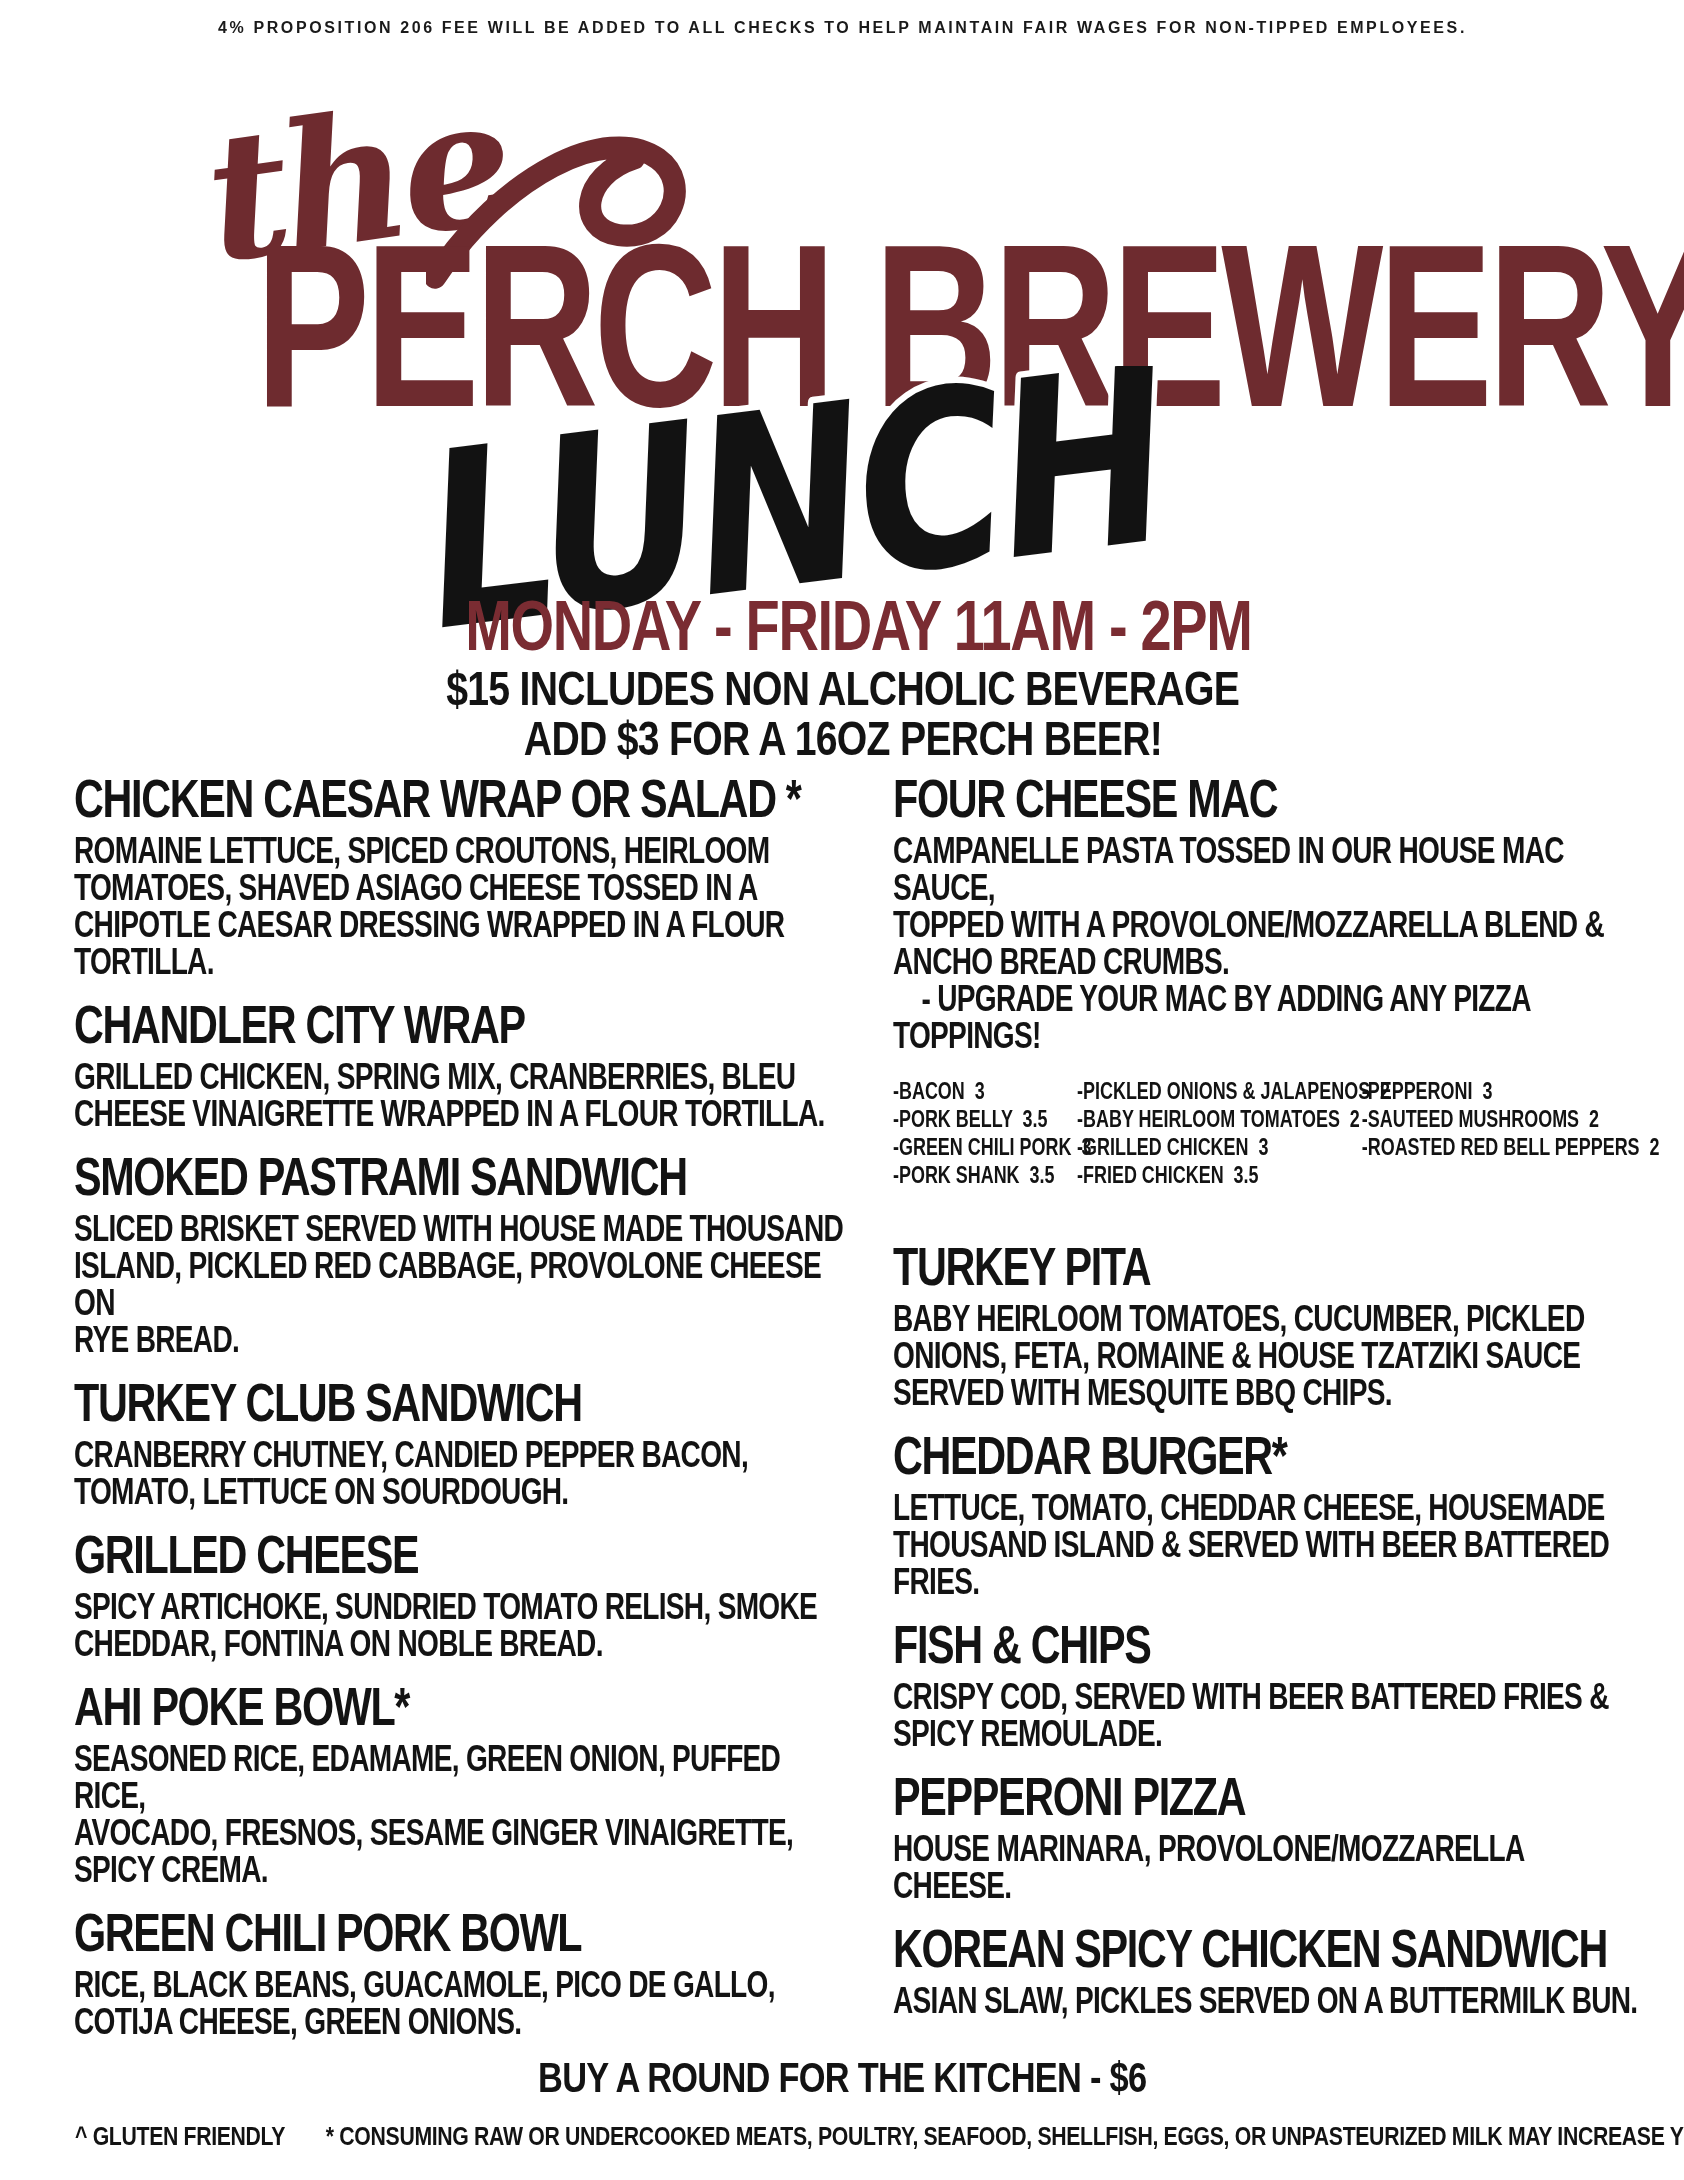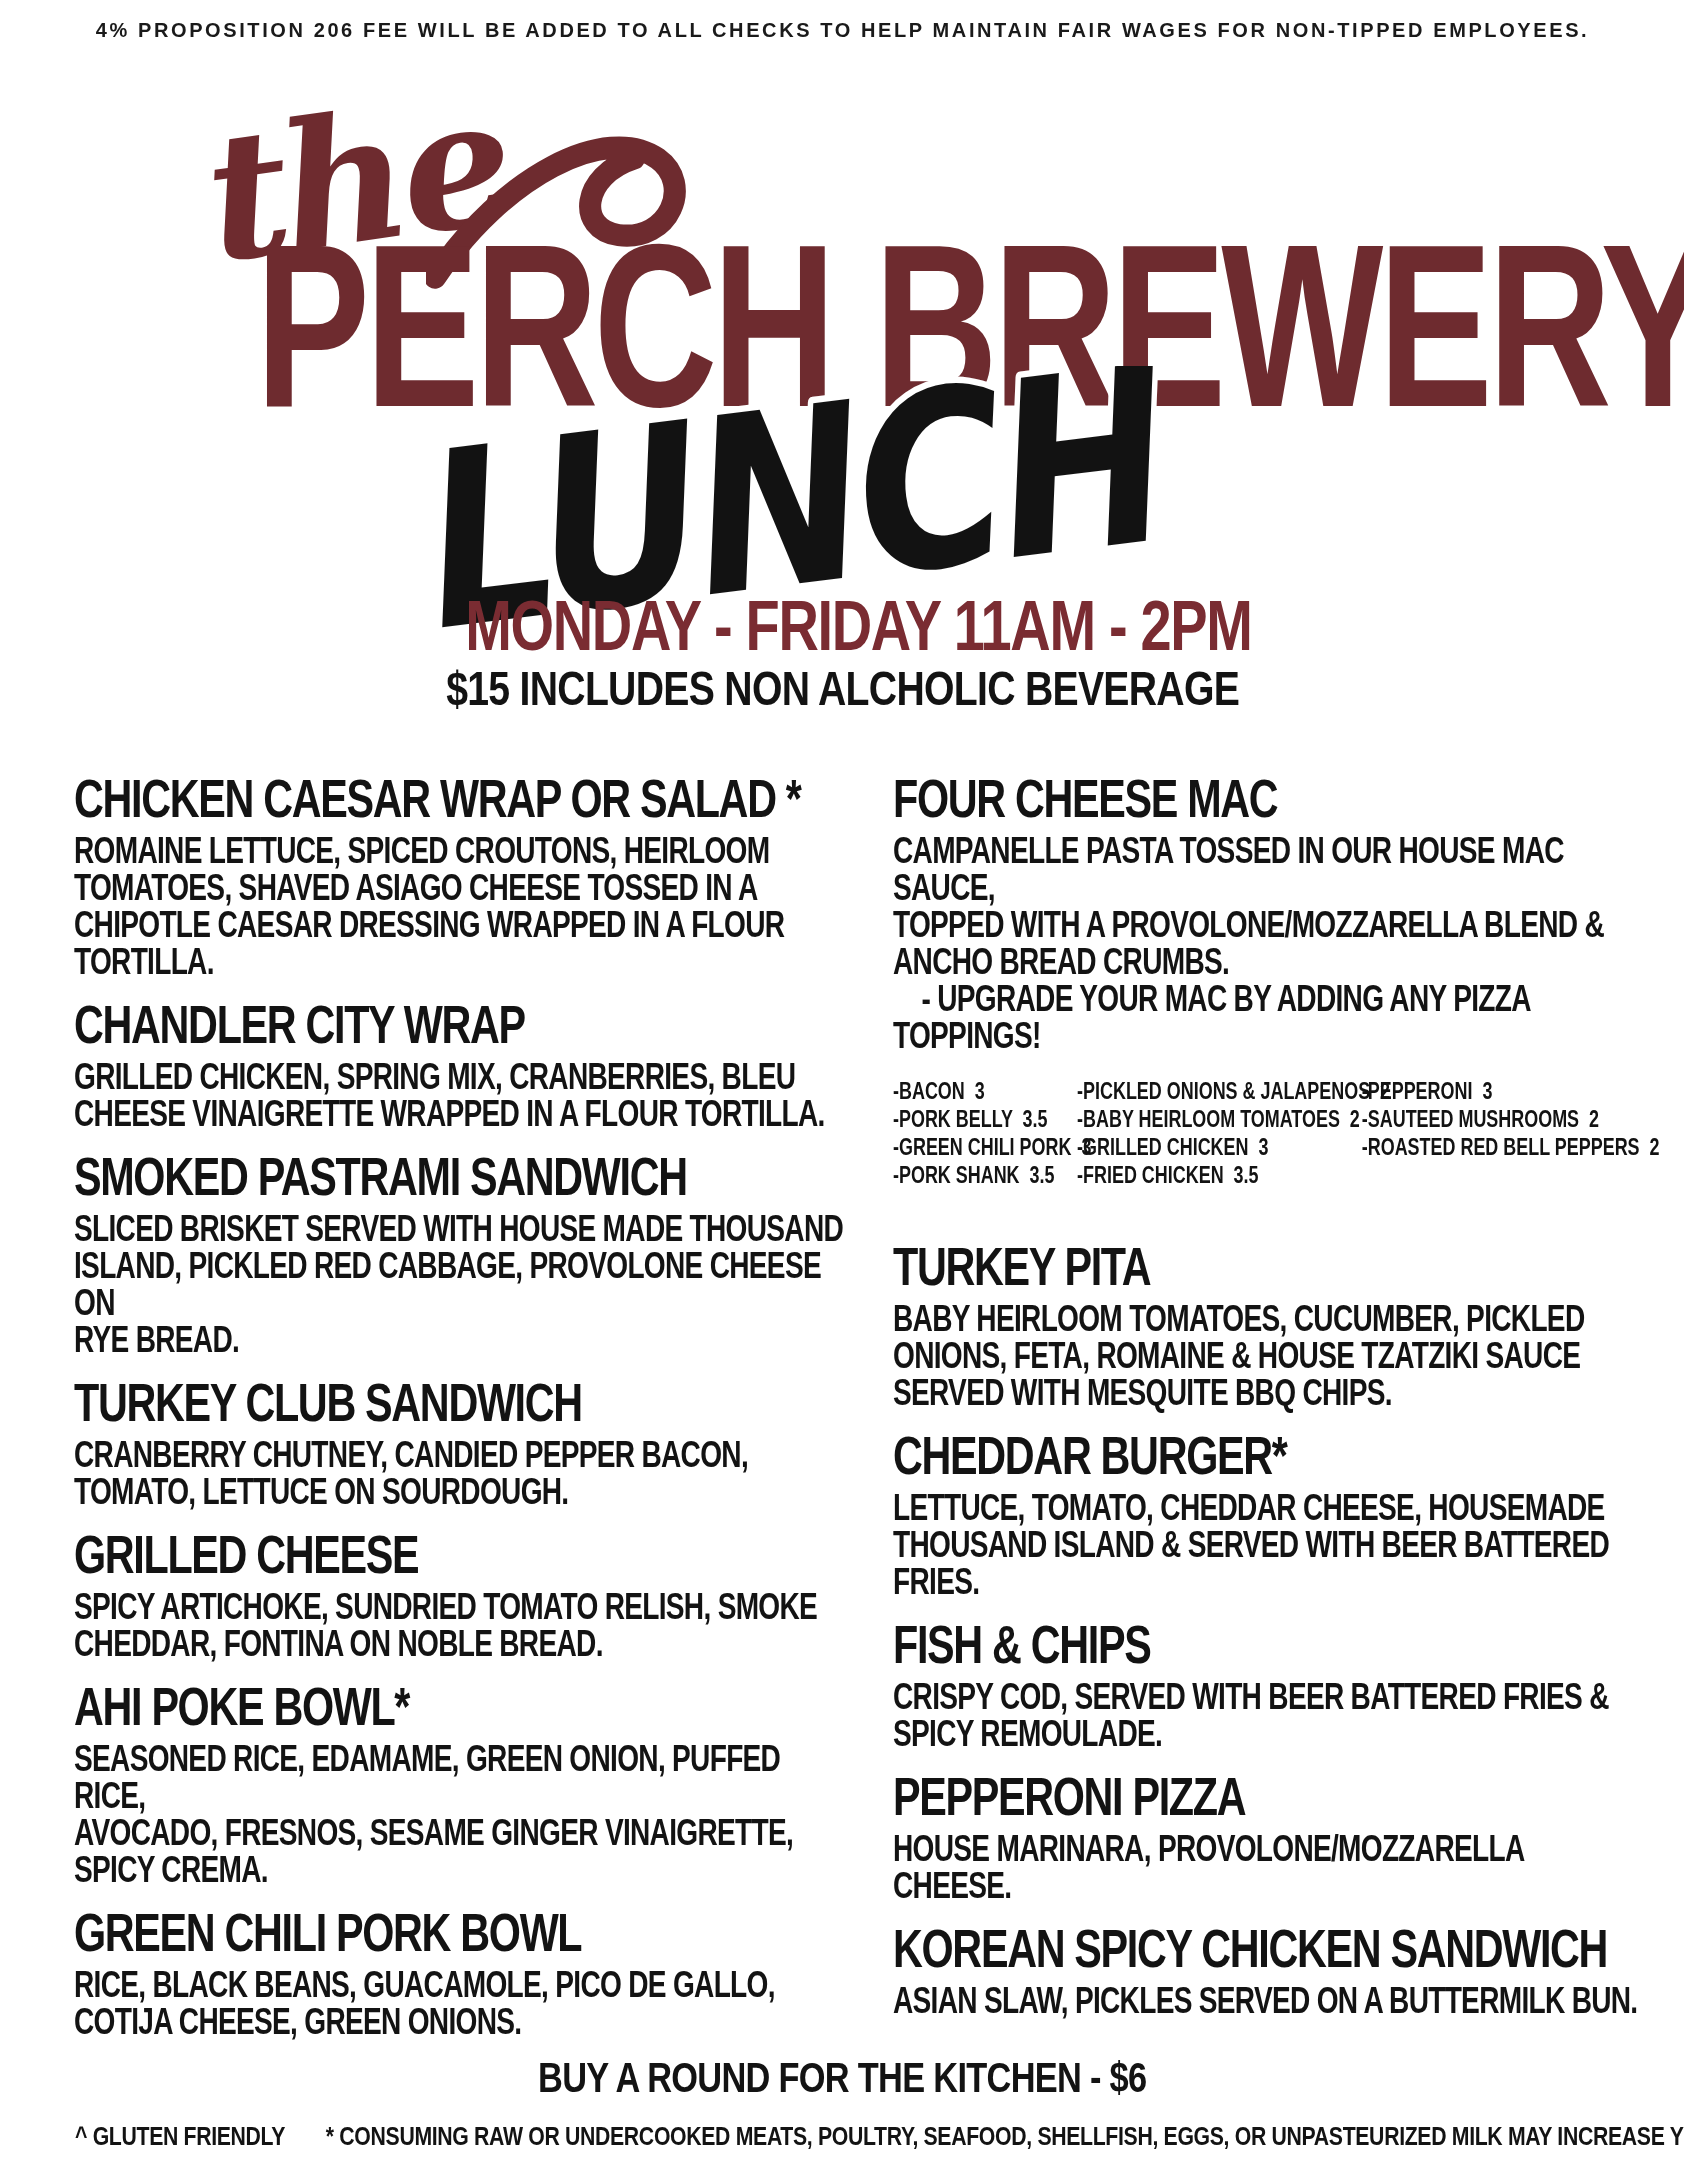--- a/index.html
+++ b/index.html
@@ -1,21 +1,21 @@
 <!DOCTYPE html>
 <html style="font-size:13.6px"><head>
 <meta charset="utf-8">
 <style>
   html,body{margin:0;padding:0;background:#ffffff;}
   .page{position:relative;width:1685px;height:2181px;background:#fff;overflow:hidden;
         font-family:"Liberation Sans",sans-serif;font-weight:bold;color:#131313;}
 
   
   .top-disclaimer{position:absolute;top:19px;left:0;width:100%;text-align:center;
-    font-size:20px;letter-spacing:2.6px;color:#1a1a1a;}
+    font-size:16px;letter-spacing:2.6px;color:#1a1a1a;}
 
   
   .the-script{position:absolute;left:207px;top:92px;font-family:"DejaVu Serif",serif;
     font-style:italic;font-weight:bold;font-size:175px;line-height:1;letter-spacing:-6.8px;
     transform:rotate(-8deg);}
   .swash{position:absolute;left:426px;top:111px;}
   .brewery-row{position:absolute;top:210px;left:0;width:100%;display:flex;justify-content:flex-start;padding-left:0;}
   .brewery-title{display:inline-block;font-size:232px;line-height:232px;letter-spacing:-6.8px;
     white-space:nowrap;transform:scaleX(0.74);}
   .lunch-svg{position:absolute;left:302px;top:366px;}
@@ -76,20 +76,23 @@
     <g transform="rotate(-7 580 170)">
       <text class="lunch-text" text-anchor="middle" transform="translate(580 255) scale(0.84 1)">LUNCH</text>
     </g>
   </svg>
 
   <div class="cwrap hours">
     <span class="hours-maroon" style="color: rgb(122, 44, 50);">MONDAY - FRIDAY 11AM - 2PM</span>
   </div>
   <div class="cwrap deal">
     <span>$15 INCLUDES NON ALCHOLIC BEVERAGE</span>
+  </div>
+  <div class="cwrap beer">
+    <span>ADD $3 FOR A 16OZ PERCH BEER!</span>
   </div>
 
   <div class="col col-left" id="col-left">
       <section class="menu-item">
         <h3 class="item-title">CHICKEN CAESAR WRAP OR SALAD *</h3>
         <p class="item-desc">ROMAINE LETTUCE, SPICED CROUTONS, HEIRLOOM
 TOMATOES, SHAVED ASIAGO CHEESE TOSSED IN A
 CHIPOTLE CAESAR DRESSING WRAPPED IN A FLOUR
 TORTILLA.</p>
       </section>

